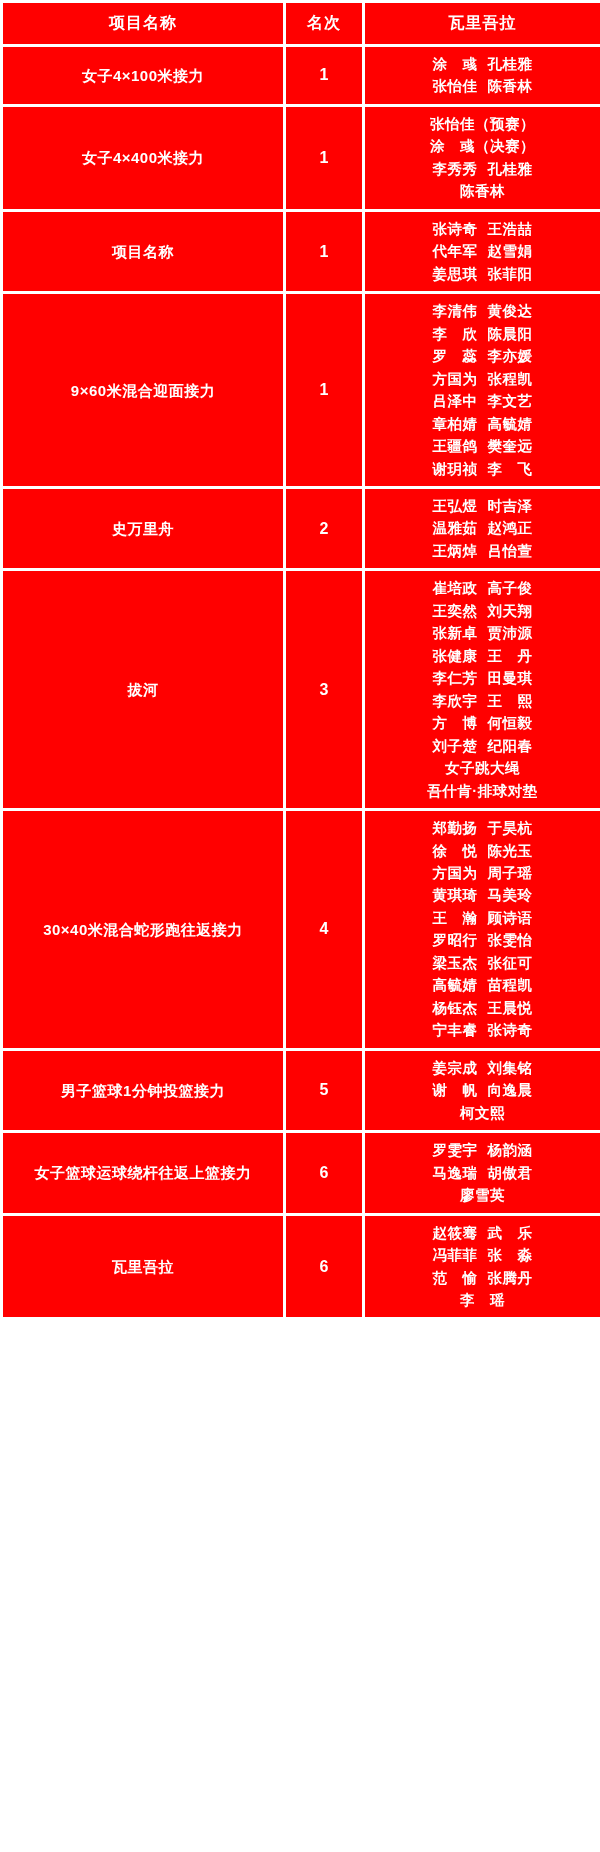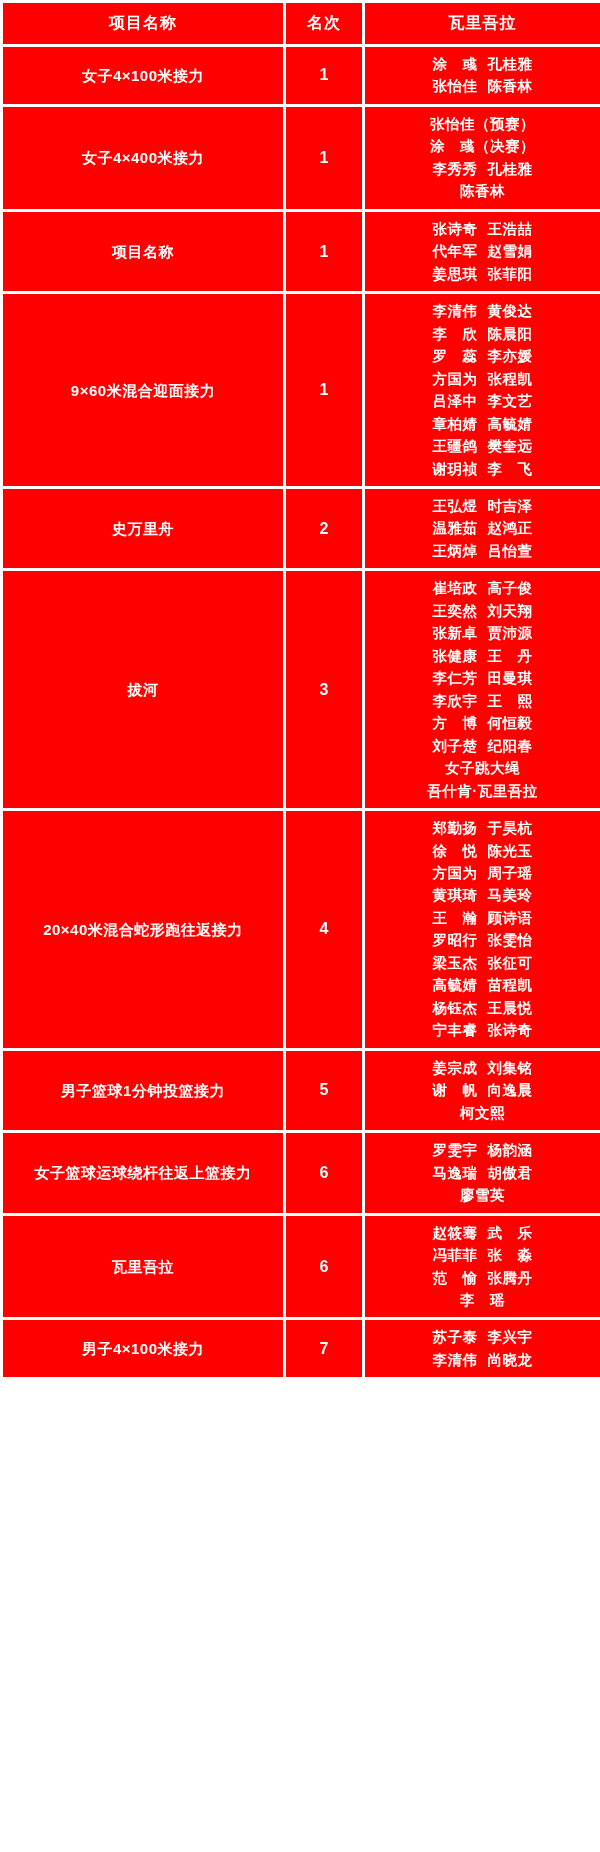--- a/index.html
+++ b/index.html
@@ -141,25 +141,25 @@
           <td class="names">
             <span class="nrow"><span class="n">崔培政</span><span class="gap"></span><span class="n">高子俊</span></span>
             <span class="nrow"><span class="n">王奕然</span><span class="gap"></span><span class="n">刘天翔</span></span>
             <span class="nrow"><span class="n">张新卓</span><span class="gap"></span><span class="n">贾沛源</span></span>
             <span class="nrow"><span class="n">张健康</span><span class="gap"></span><span class="n">王　丹</span></span>
             <span class="nrow"><span class="n">李仁芳</span><span class="gap"></span><span class="n">田曼琪</span></span>
             <span class="nrow"><span class="n">李欣宇</span><span class="gap"></span><span class="n">王　熙</span></span>
             <span class="nrow"><span class="n">方　博</span><span class="gap"></span><span class="n">何恒毅</span></span>
             <span class="nrow"><span class="n">刘子楚</span><span class="gap"></span><span class="n">纪阳春</span></span>
             <span class="nrow"><span class="n">女子跳大绳</span></span>
-            <span class="nrow"><span class="n">吾什肯·瓦里吾拉</span></span>
-          </td>
-        </tr>
-        <tr>
-          <td class="event">20×40米混合蛇形跑往返接力</td>
+            <span class="nrow"><span class="n">吾什肯·排球对垫</span></span>
+          </td>
+        </tr>
+        <tr>
+          <td class="event">30×40米混合蛇形跑往返接力</td>
           <td class="rank">4</td>
           <td class="names">
             <span class="nrow"><span class="n">郑勤扬</span><span class="gap"></span><span class="n">于昊杭</span></span>
             <span class="nrow"><span class="n">徐　悦</span><span class="gap"></span><span class="n">陈光玉</span></span>
             <span class="nrow"><span class="n">方国为</span><span class="gap"></span><span class="n">周子瑶</span></span>
             <span class="nrow"><span class="n">黄琪琦</span><span class="gap"></span><span class="n">马美玲</span></span>
             <span class="nrow"><span class="n">王　瀚</span><span class="gap"></span><span class="n">顾诗语</span></span>
             <span class="nrow"><span class="n">罗昭行</span><span class="gap"></span><span class="n">张雯怡</span></span>
             <span class="nrow"><span class="n">梁玉杰</span><span class="gap"></span><span class="n">张征可</span></span>
             <span class="nrow"><span class="n">高毓婧</span><span class="gap"></span><span class="n">苗程凯</span></span>
@@ -188,23 +188,15 @@
         <tr>
           <td class="event">瓦里吾拉</td>
           <td class="rank">6</td>
           <td class="names">
             <span class="nrow"><span class="n">赵筱骞</span><span class="gap"></span><span class="n">武　乐</span></span>
             <span class="nrow"><span class="n">冯菲菲</span><span class="gap"></span><span class="n">张　淼</span></span>
             <span class="nrow"><span class="n">范　愉</span><span class="gap"></span><span class="n">张腾丹</span></span>
             <span class="nrow"><span class="n">李　瑶</span></span>
           </td>
         </tr>
-        <tr>
-          <td class="event">男子4×100米接力</td>
-          <td class="rank">7</td>
-          <td class="names">
-            <span class="nrow"><span class="n">苏子泰</span><span class="gap"></span><span class="n">李兴宇</span></span>
-            <span class="nrow"><span class="n">李清伟</span><span class="gap"></span><span class="n">尚晓龙</span></span>
-          </td>
-        </tr>
       </tbody>
   </table>
 </div>
 
 </body></html>

